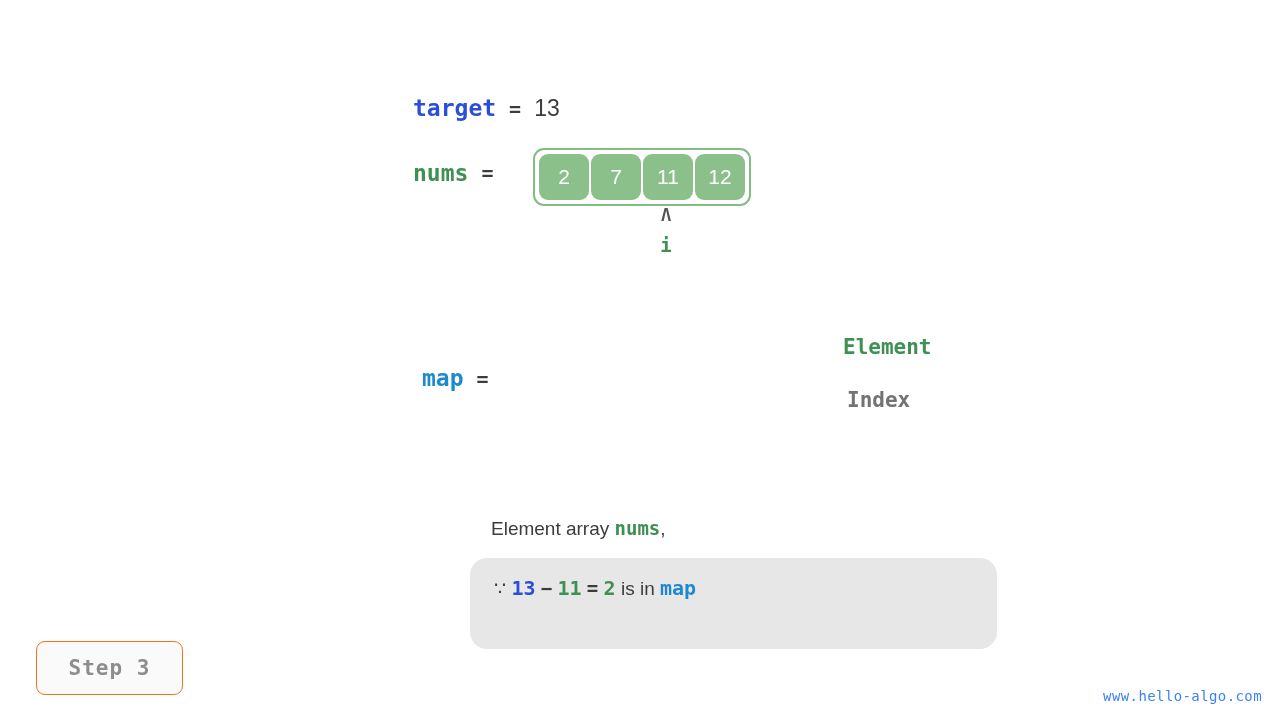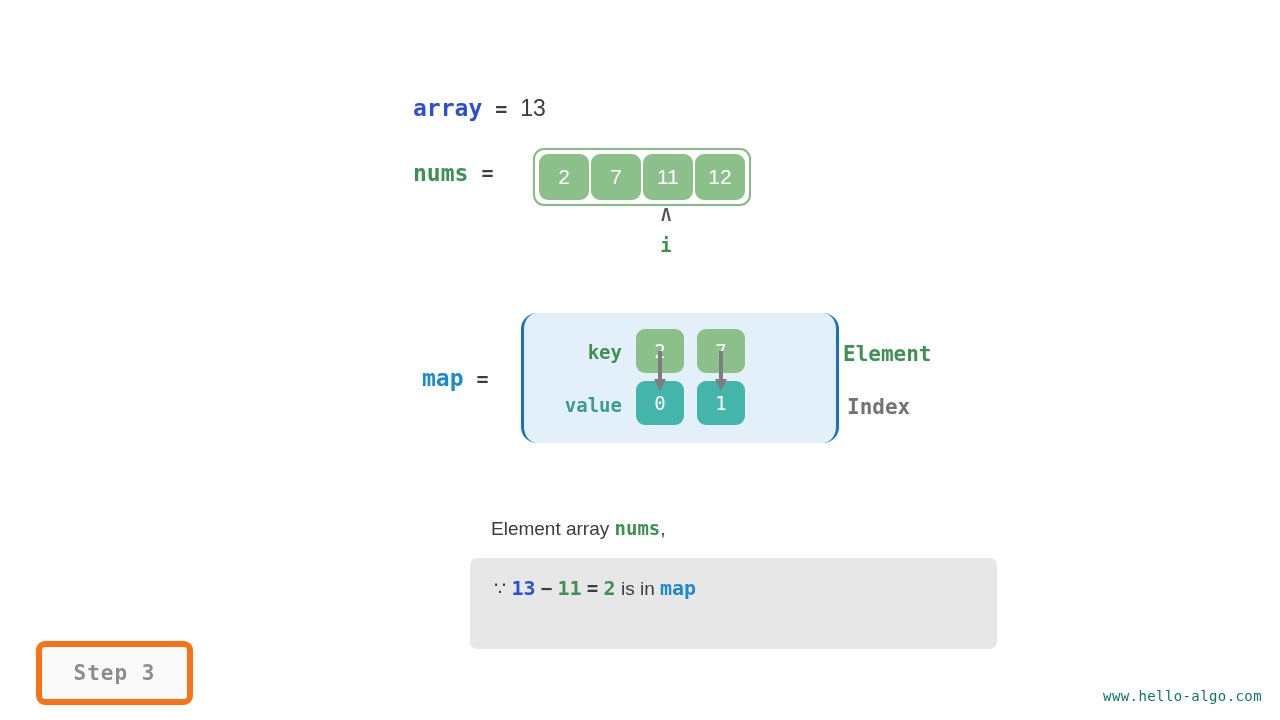--- a/index.html
+++ b/index.html
@@ -211,21 +211,21 @@
     top: 22px;
     width: 12px;
     height: 40px;
     z-index: 5;
     pointer-events: none;
   }
 
   #map-side-legend {
     position: absolute;
     left: 843px;
-    top: 313px;
+    top: 306px;
     width: 180px;
     height: 130px;
   }
   .legend-text {
     position: absolute;
     font-size: 21px;
     font-family: "DejaVu Sans Mono", monospace;
     font-weight: bold;
   }
   #legend-element { top: 29px; left: 0; color: #3f9153; }
@@ -247,21 +247,21 @@
     font-size: 19px;
   }
 
   #callout {
     position: absolute;
     left: 470px;
     top: 558px;
     width: 527px;
     height: 91px;
     background: #e7e7e7;
-    border-radius: 7px;
+    border-radius: 17px;
     box-sizing: border-box;
     padding: 12px 0 0 24px;
   }
   .callout-line {
     white-space: nowrap;
     color: #3c3c3c;
     font-size: 19px;
     line-height: 36px;
     font-family: "Liberation Sans", sans-serif;
   }
@@ -298,51 +298,51 @@
     font-size: 20px;
   }
 
   
   #step-badge {
     position: absolute;
     left: 36px;
     top: 641px;
     width: 145px;
     height: 52px;
-    border: 6px solid #f97316;
+    border: 1px solid #f97316;
     border-radius: 9px;
     background: #fafafa;
     display: flex;
     align-items: center;
     justify-content: center;
     color: #8d8d8d;
     font-size: 21px;
     font-family: "DejaVu Sans Mono", monospace;
     font-weight: bold;
     letter-spacing: 1px;
   }
 
   
   #watermark {
     position: absolute;
     right: 18px;
     bottom: 16px;
-    color: #0f766e;
+    color: #3b82f6;
     font-size: 14px;
     font-family: "DejaVu Sans Mono", monospace;
     letter-spacing: 0.4px;
   }
 </style>
 </head>
 <body>
 
 <div class="stage">
 
   <div id="target-row">
-    <span class="mono var-name">array</span>
+    <span class="mono var-name">target</span>
     <span class="eq">=</span>
     <span class="val">13</span>
   </div>
 
   <div id="nums-row">
     <span class="mono var-name">nums</span>
     <span class="eq">=</span>
   </div>
 
   <div id="nums-array-box">
@@ -355,46 +355,20 @@
   <div id="pointer-group">
     <div id="pointer-caret">Λ</div>
     <div id="pointer-label">i</div>
   </div>
 
   <div id="map-label">
     <span class="mono var-name">map</span>
     <span class="eq">=</span>
   </div>
 
-  <div id="map-box">
-
-    <div id="map-row-labels">
-      <div class="map-rowlabel" id="map-key-label">key</div>
-      <div class="map-rowlabel" id="map-value-label">value</div>
-    </div>
-
-    <div class="map-col" id="map-col-0">
-      <div class="map-key-cell">2</div>
-      <div class="map-value-cell">0</div>
-      <svg class="map-arrow" viewBox="0 0 12 40">
-        <rect x="4" y="0" width="4" height="30" fill="#7d7d7d"></rect>
-        <polygon points="0,28 12,28 6,40" fill="#7d7d7d"></polygon>
-      </svg>
-    </div>
-
-    <div class="map-col" id="map-col-1">
-      <div class="map-key-cell">7</div>
-      <div class="map-value-cell">1</div>
-      <svg class="map-arrow" viewBox="0 0 12 40">
-        <rect x="4" y="0" width="4" height="30" fill="#7d7d7d"></rect>
-        <polygon points="0,28 12,28 6,40" fill="#7d7d7d"></polygon>
-      </svg>
-    </div>
-
-  </div>
 
   <div id="map-side-legend">
     <div class="legend-text" id="legend-element">Element</div>
     <div class="legend-text" id="legend-index">Index</div>
   </div>
 
   <div id="desc-line">
     <span>Element array </span><span class="hl-green">nums</span><span>,</span>
   </div>
 

